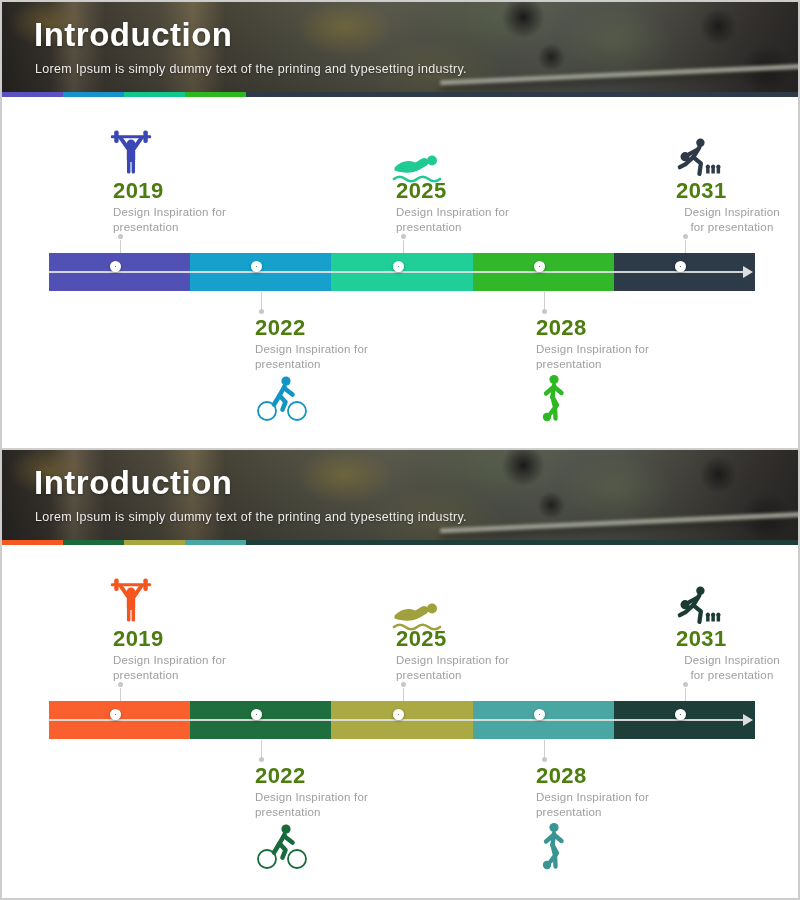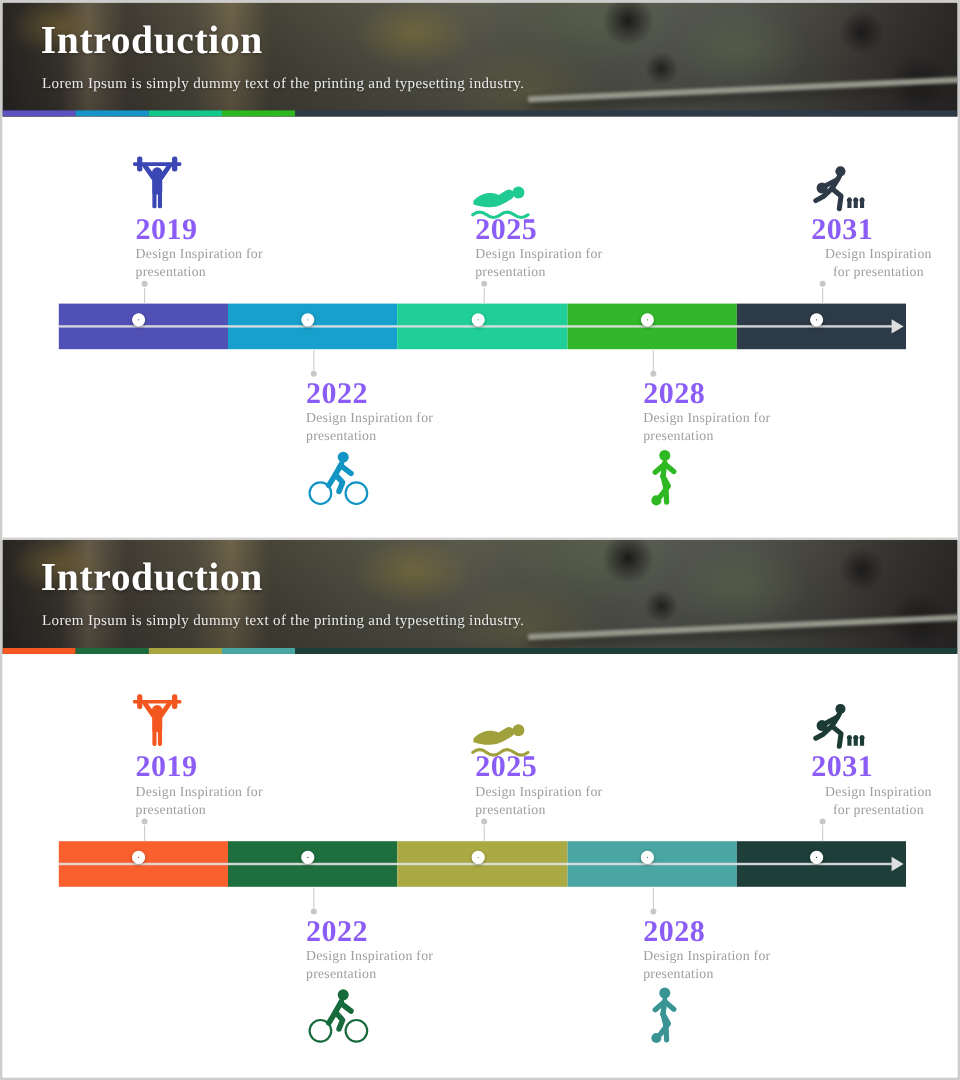--- a/index.html
+++ b/index.html
@@ -3,21 +3,21 @@
 <meta charset="utf-8">
 <style>
   html,body{margin:0;padding:0;background:#e9e9e9;}
   *{box-sizing:border-box;}
   .page{
     width:800px;height:900px;margin:0 auto;
     border:2px solid #cdcdcd;background:#fff;
     font-family:"Liberation Sans", sans-serif;
     position:relative;overflow:hidden;
   }
-  .slide{position:relative;width:796px;height:448px;background:#fff;overflow:hidden;font-family:Liberation Serif, serif;}
+  .slide{position:relative;width:796px;height:448px;background:#fff;overflow:hidden;}
   .slide.first{border-bottom:2px solid #cfcfcf;height:448px;}
 
   
   .header{
     position:absolute;top:0;left:0;right:0;height:95px;overflow:hidden;
     background-color:#5d5a48;
     background-image:
       linear-gradient(rgba(30,30,34,.36), rgba(22,22,26,.54)),
       radial-gradient(circle 30px at 65.5% 16%, rgba(20,18,16,.95), rgba(20,18,16,0) 72%),
       radial-gradient(circle 20px at 69% 58%, rgba(25,22,18,.85), rgba(25,22,18,0) 70%),
@@ -65,21 +65,21 @@
   }
   .vline{position:absolute;width:1px;background:#cfcfcf;}
   .vline.top{top:238px;height:13px;}
   .vline.bottom{top:290px;height:17px;}
   .dot{position:absolute;width:5px;height:5px;border-radius:50%;background:#c7c7c7;}
   .dot.top{top:232px;}
   .dot.bottom{top:307px;}
 
   
   .year{
-    position:absolute;margin:0;font-size:25px;font-weight:700;color:#8b5cf6;letter-spacing:.4px;
+    position:absolute;margin:0;font-size:22px;font-weight:700;color:#4d7c0f;letter-spacing:.4px;
   }
   .desc{
     position:absolute;margin:0;font-size:11.5px;line-height:14.5px;color:#9e9e9e;letter-spacing:.2px;width:150px;
   }
   .desc span{display:block;}
   .desc.narrow{width:112px;text-align:center;}
   .icon{position:absolute;display:block;line-height:0;}
   .icon svg{display:block;}
 </style>
 </head>

